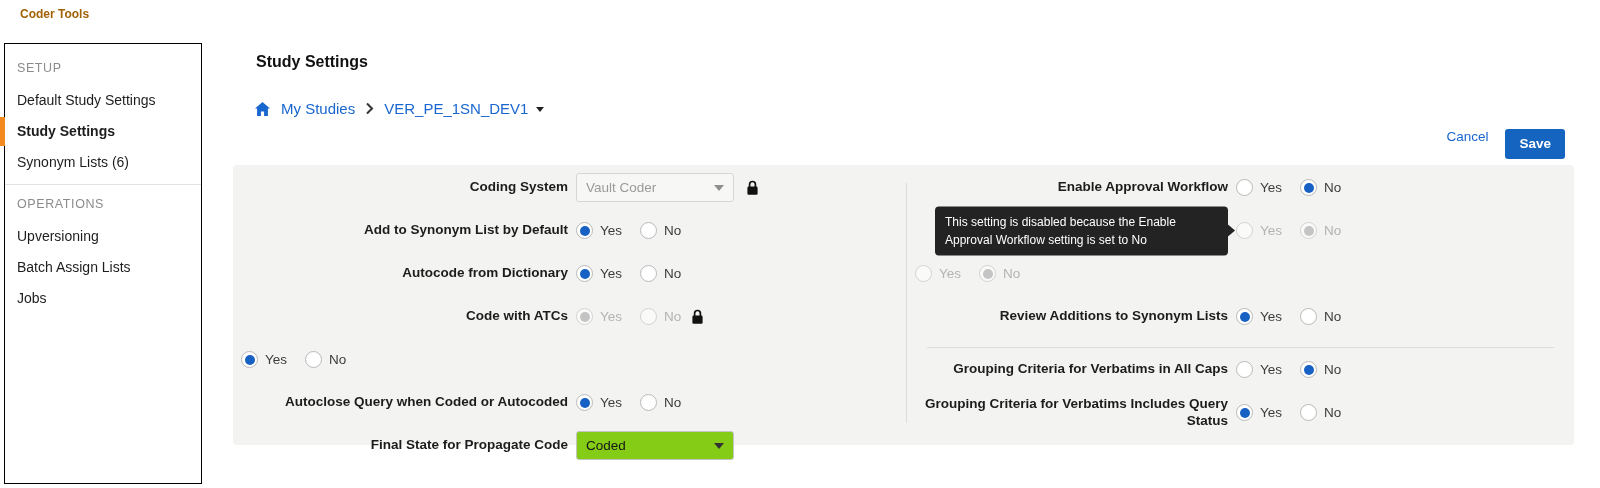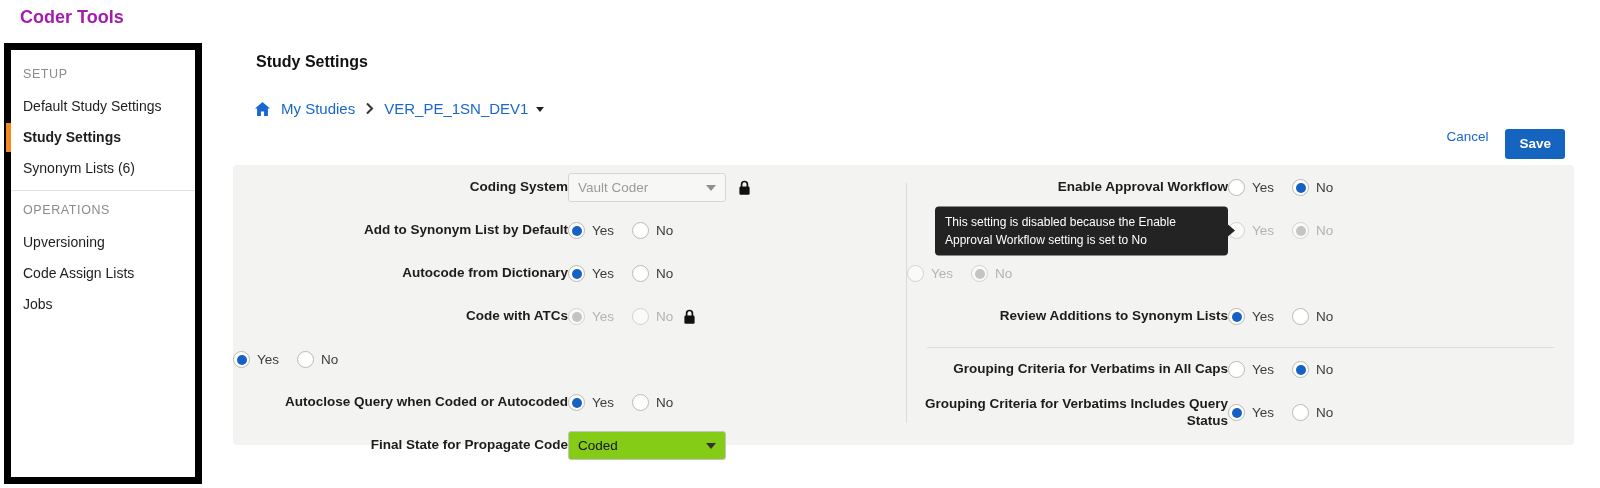--- a/index.html
+++ b/index.html
@@ -1,22 +1,22 @@
 <!DOCTYPE html>
 <html><head>
 <meta charset="utf-8">
 <style>
   * { margin:0; padding:0; box-sizing:border-box; }
   html,body { width:1600px; height:488px; background:#fff; font-family:"Liberation Sans", sans-serif; overflow:hidden; }
   body { position:relative; }
 
-  .app-title { position:absolute; left:20px; top:7px; font-size:18px; font-weight:bold; color:#a21caf; }
+  .app-title { position:absolute; left:20px; top:7px; font-size:12px; font-weight:bold; color:#a16207; }
 
   
-  .sidebar { position:absolute; left:4px; top:43px; width:198px; height:441px; background:#fff; border:7px solid #000000; padding-top:9px; }
+  .sidebar { position:absolute; left:4px; top:43px; width:198px; height:441px; background:#fff; border:1px solid #000000; padding-top:9px; }
   .sb-header { font-size:12.5px; color:#8b8b8b; letter-spacing:.6px; padding:8px 12px 10px; }
   .sb-item { position:relative; font-size:14px; color:#1d1d1d; padding:7px 12px 8px; cursor:pointer; }
   .sb-item.active { font-weight:bold; }
   .sb-item.active::before { content:""; position:absolute; left:-5px; top:1px; bottom:1px; width:5px; background:#f28a1f; }
   .sb-divider { border-top:1px solid #e2e2e2; margin:6px 0 4px; }
 
   
   .page-title { position:absolute; left:256px; top:53px; font-size:16px; font-weight:bold; color:#111; }
   .breadcrumb { position:absolute; left:254px; top:100px; display:flex; align-items:center; gap:10px; font-size:15px; }
   .bc-link { color:#1866cf; cursor:pointer; text-decoration:none;text-align:center; }
@@ -31,21 +31,21 @@
   
   .panel { position:absolute; left:233px; top:165px; width:1341px; height:280px; background:#f3f3f1; border-radius:4px; }
   .v-divider { position:absolute; left:673px; top:18px; bottom:22px; width:1px; background:#dcdcdc; }
   .col { position:absolute; top:1px; }
   .col-left { left:0; width:660px; }
   .col-right { left:674px; right:6px; }
 
   .row { display:flex; align-items:center; height:43px; position:relative; }
   .row .lbl { width:335px; text-align:right; font-weight:bold; font-size:13.5px; color:#1c1c1c; flex:none; line-height:1.2; }
   .col-right .row .lbl { width:321px; }
-  .ctrl { display:flex; align-items:center; gap:18px; }
+  .ctrl { display:flex; align-items:center; margin-left:8px; gap:18px; }
 
   .opt { display:flex; align-items:center; gap:7px; cursor:pointer; }
   .radio { width:17px; height:17px; border-radius:50%; background:#fff; border:1px solid #b9b9b9; position:relative; flex:none; }
   .radio.sel::after { content:""; position:absolute; left:2.5px; top:2.5px; width:10px; height:10px; border-radius:50%; background:#1761c4; }
   .opt.dis { cursor:default; }
   .opt.dis .radio { border-color:#d2d2d2; background:#fafaf9; }
   .opt.dis .radio.sel::after { background:#c4c4c4; }
   .opt-lbl { font-size:13.5px; color:#3c3c3c; }
   .opt.dis .opt-lbl { color:#b3b3b3; }
 
@@ -68,21 +68,21 @@
 <div class="app-title">Coder Tools</div>
 
 <aside class="sidebar" id="sidebar">
     <div class="sb-header">SETUP</div>
     <div class="sb-item">Default Study Settings</div>
     <div class="sb-item active">Study Settings</div>
     <div class="sb-item">Synonym Lists (6)</div>
     <div class="sb-divider"></div>
     <div class="sb-header">OPERATIONS</div>
     <div class="sb-item">Upversioning</div>
-    <div class="sb-item">Code Assign Lists</div>
+    <div class="sb-item">Batch Assign Lists</div>
     <div class="sb-item">Jobs</div>
   </aside>
 
 <h1 class="page-title">Study Settings</h1>
 
 <div class="breadcrumb">
   <span class="bc-home">
     <svg width="17" height="16" viewBox="0 0 17 16">
         <path d="M8.5 1 1 7.6h2.1V15h3.8v-4.6h3.2V15h3.8V7.6H16Z" fill="#1866cf"></path>
       </svg>

